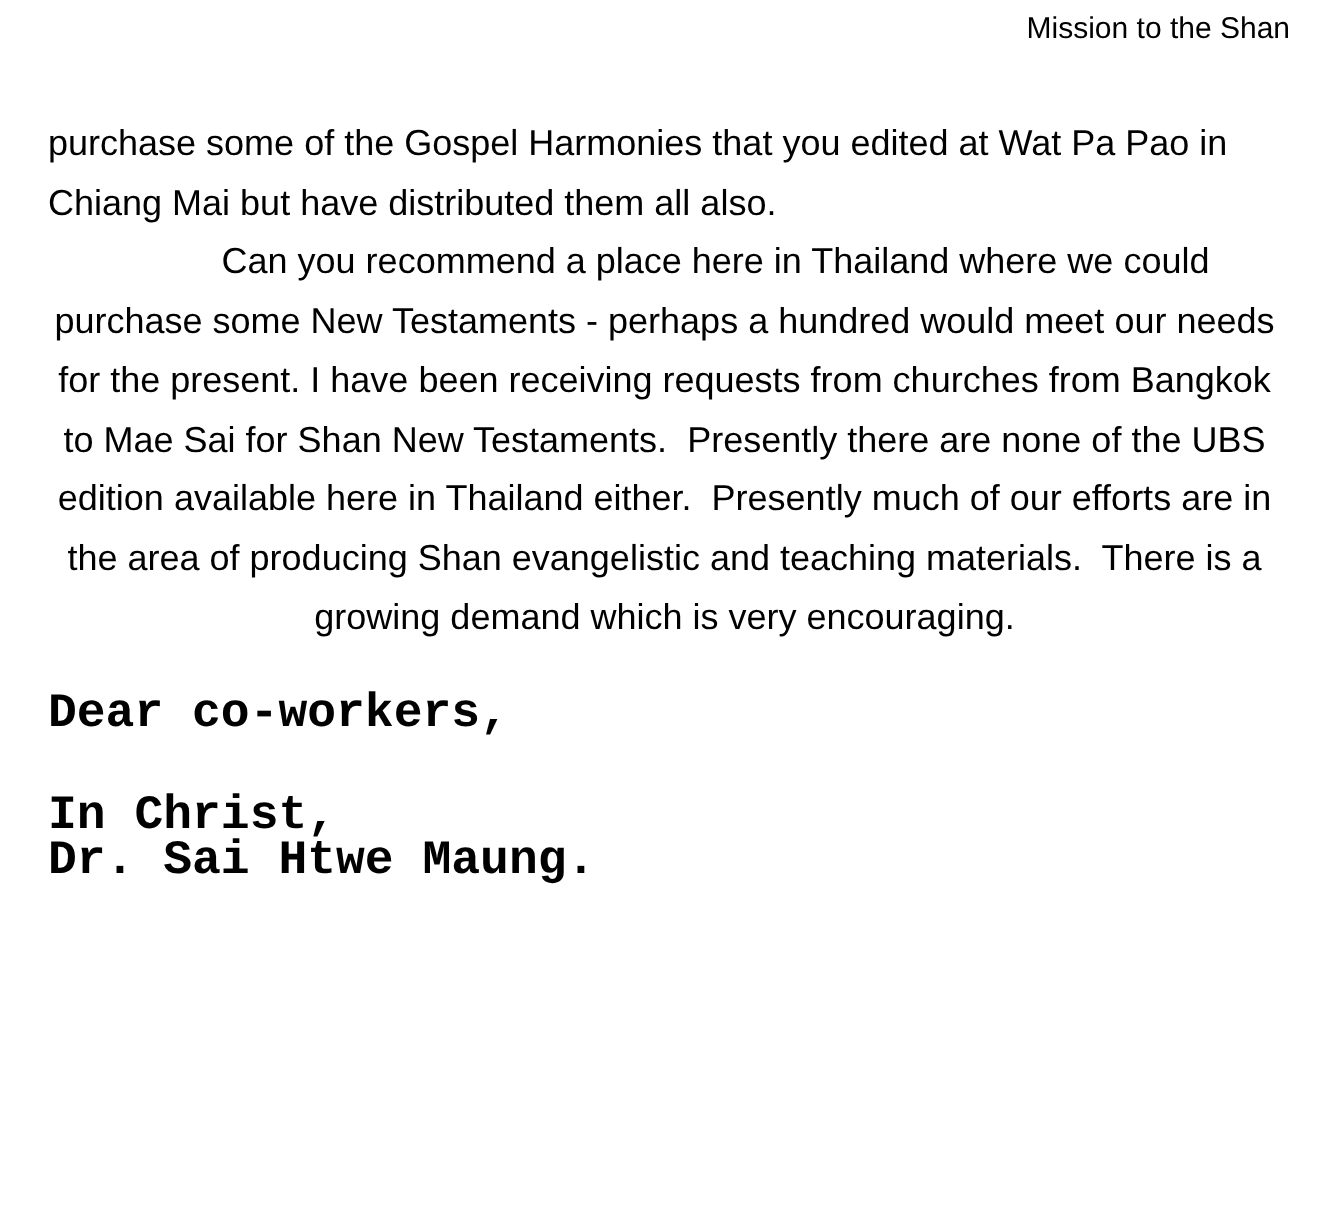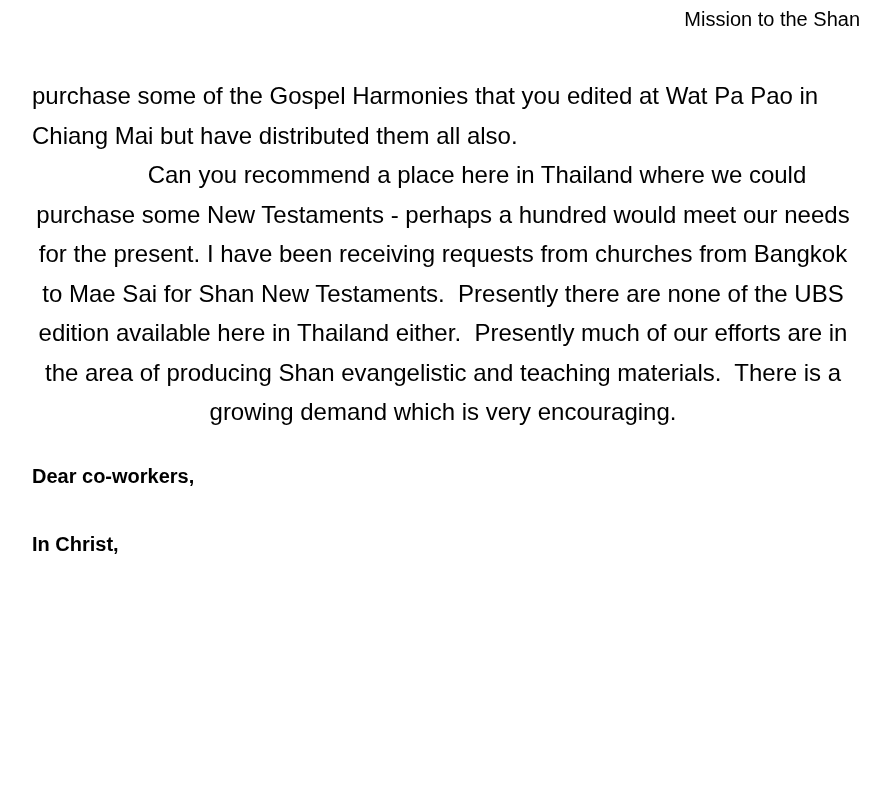--- a/index.html
+++ b/index.html
@@ -38,22 +38,23 @@
   .body-para {
     margin: 0;
     white-space: pre-wrap;
   }
   .body-para.indented {
     text-indent: 68px;
     text-align: center;
   }
   .closing {
     width: 822px;
-    font-size: 20px;
+    font-size: 32px;
     font-weight: 700;
+    font-family: Liberation Mono, monospace;
   }
   .salutation {
     margin: 29px 0 0 0;
     line-height: 30px;
   }
   .exhortation {
     margin: 28px 0 0 0;
     line-height: 27px;
     white-space: pre-wrap;
   }
@@ -76,15 +77,16 @@
   </div>
 
   <div class="letter-body">
     <p class="body-para">purchase some of the Gospel Harmonies that you edited at Wat Pa Pao in Chiang Mai but have distributed them all also.</p>
     <p class="body-para indented">Can you recommend a place here in Thailand where we could purchase some New Testaments - perhaps a hundred would meet our needs for the present. I have been receiving requests from churches from Bangkok to Mae Sai for Shan New Testaments.  Presently there are none of the UBS edition available here in Thailand either.  Presently much of our efforts are in the area of producing Shan evangelistic and teaching materials.  There is a growing demand which is very encouraging.</p>
   </div>
 
   <div class="closing">
     <p class="salutation">Dear co-workers,</p>
     <p class="valediction">In Christ,</p>
+    <p class="signature">Dr. Sai Htwe Maung.</p>
   </div>
 
 </div>
 
 </body></html>

